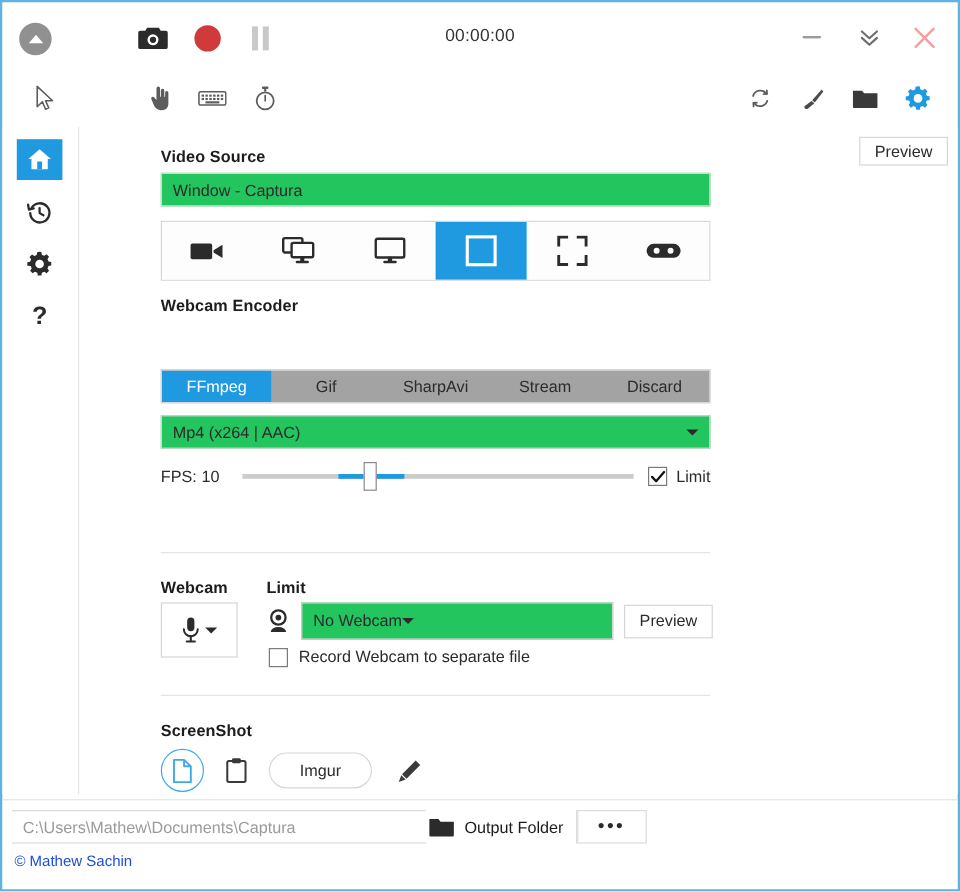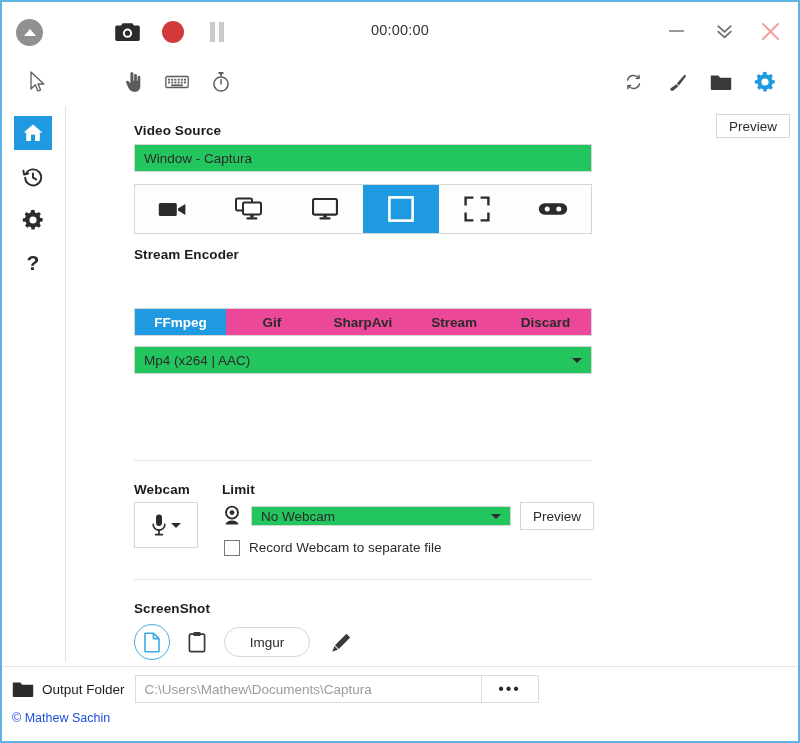--- a/index.html
+++ b/index.html
@@ -151,22 +151,21 @@
     background: #fdfdfd;
   }
   .src-btn.active { background: #1f9ae0; }
 
   
   #enc-tabs {
     position: absolute; left: 67px; top: 202px;
     width: 458px; height: 28px;
     border: 1px solid #d6d6d6;
     display: flex;
-    background: #ec4899;
-    font-weight: bold;
+    background: #a3a3a3;
   }
   .enc-tab {
     flex: 1;
     display: flex; align-items: center; justify-content: center;
     font-size: 13.5px; color: #2b2b2b;
     cursor: pointer;
   }
   .enc-tab.active { background: #1f9ae0; color: #ffffff; }
 
   
@@ -464,35 +463,51 @@
 
         <div class="src-btn">
           <svg width="30" height="18" viewBox="0 0 30 18">
             <rect x="0.8" y="3.2" width="28.4" height="11.6" rx="5.8" fill="#2b2b2b"></rect>
             <circle cx="9.2" cy="9" r="2.5" fill="#ffffff"></circle>
             <circle cx="20.8" cy="9" r="2.5" fill="#ffffff"></circle>
           </svg>
         </div>
       </div>
 
-      <div class="sec-title" style="position:absolute;left:67px;top:141px">Stream Encoder</div>
+      <div class="sec-title" style="position:absolute;left:67px;top:141px">Webcam Encoder</div>
 
       <div id="enc-tabs">
         <div class="enc-tab active">FFmpeg</div>
         <div class="enc-tab">Gif</div>
         <div class="enc-tab">SharpAvi</div>
         <div class="enc-tab">Stream</div>
         <div class="enc-tab">Discard</div>
       </div>
 
       <div class="field" style="position:absolute;left:67px;top:240px;width:458px;height:28px;justify-content:space-between">
         <span>Mp4 (x264 | AAC)</span>
         <span class="caret"></span>
       </div>
 
+      <div class="srow" style="left:67px;top:280px;width:458px">
+        <span class="slabel" style="width:34px">FPS:</span>
+        <span class="slabel" style="width:34px">10</span>
+        <span class="track" style="width:327px;position:relative">
+          <span class="fillseg" style="left:80px;width:55px"></span>
+          <span class="thumb" style="left:101px"></span>
+        </span>
+        <span style="display:flex;align-items:center;gap:7px;margin-left:12px">
+          <span class="checkbox">
+            <svg width="13" height="11" viewBox="0 0 13 11">
+              <path d="M1.4 5.4 L4.8 9 L11.4 1.4" fill="none" stroke="#111111" stroke-width="1.9" stroke-linecap="round" stroke-linejoin="round"></path>
+            </svg>
+          </span>
+          <span class="slabel">Limit</span>
+        </span>
+      </div>
 
 
       <div class="divider" style="top:354px"></div>
 
       <div class="sec-title" style="position:absolute;left:67px;top:376px">Webcam</div>
 
       <div style="position:absolute;left:67px;top:396px;width:64px;height:46px;border:1px solid #d6d6d6;display:flex;align-items:center;justify-content:center;gap:4px">
         <svg width="16" height="24" viewBox="0 0 16 24">
           <rect x="5" y="1.6" width="6" height="11.4" rx="3" fill="#2b2b2b"></rect>
           <path d="M2.2 11.4a5.8 5.8 0 0 0 11.6 0" fill="none" stroke="#2b2b2b" stroke-width="1.7" stroke-linecap="round"></path>
@@ -502,21 +517,21 @@
       </div>
 
       <div class="sec-title" style="position:absolute;left:155px;top:376px">Limit</div>
 
       <div style="position:absolute;left:155px;top:396px;display:flex;align-items:center;gap:9px">
         <svg width="20" height="22" viewBox="0 0 20 22">
           <circle cx="10" cy="7.6" r="6" fill="none" stroke="#2b2b2b" stroke-width="1.9"></circle>
           <circle cx="10" cy="7.6" r="2.4" fill="#2b2b2b"></circle>
           <path d="M3.6 19.6a6.4 4 0 0 1 12.8 0z" fill="#2b2b2b"></path>
         </svg>
-        <span class="field" style="width:260px;height:20px;justify-content:space-between">
+        <span class="field" style="width:260px;height:31px;justify-content:flex-start">
           <span>No Webcam</span>
           <span class="caret"></span>
         </span>
         <span class="btn-outline" style="width:74px;height:28px">Preview</span>
       </div>
 
       <div style="position:absolute;left:157px;top:434px;display:flex;align-items:flex-start;gap:9px">
         <span class="checkbox"></span>
         <span class="slabel">Record Webcam to separate file</span>
       </div>
@@ -549,25 +564,25 @@
             <path d="M3.4 14 L7 17.6 L1.3 19.7 Z" fill="#3a3a3a"></path>
           </svg>
         </span>
       </div>
 
     </div>
   </div>
 
   <div id="bottom">
     <div id="out-row">
+      <div id="out-path">C:\Users\Mathew\Documents\Captura</div>
       <div id="out-label">
         <svg width="22" height="18" viewBox="0 0 22 18">
           <path d="M0.8 2.6h7.6l1.7 2.2h11.1v11.3a1 1 0 0 1-1 1H1.8a1 1 0 0 1-1-1z" fill="#2b2b2b"></path>
         </svg>
         <span>Output Folder</span>
       </div>
-      <div id="out-path">C:\Users\Mathew\Documents\Captura</div>
       <div id="out-more">•••</div>
     </div>
     <div id="copyright">© Mathew Sachin</div>
   </div>
 
 </div>
 
 </body></html>

